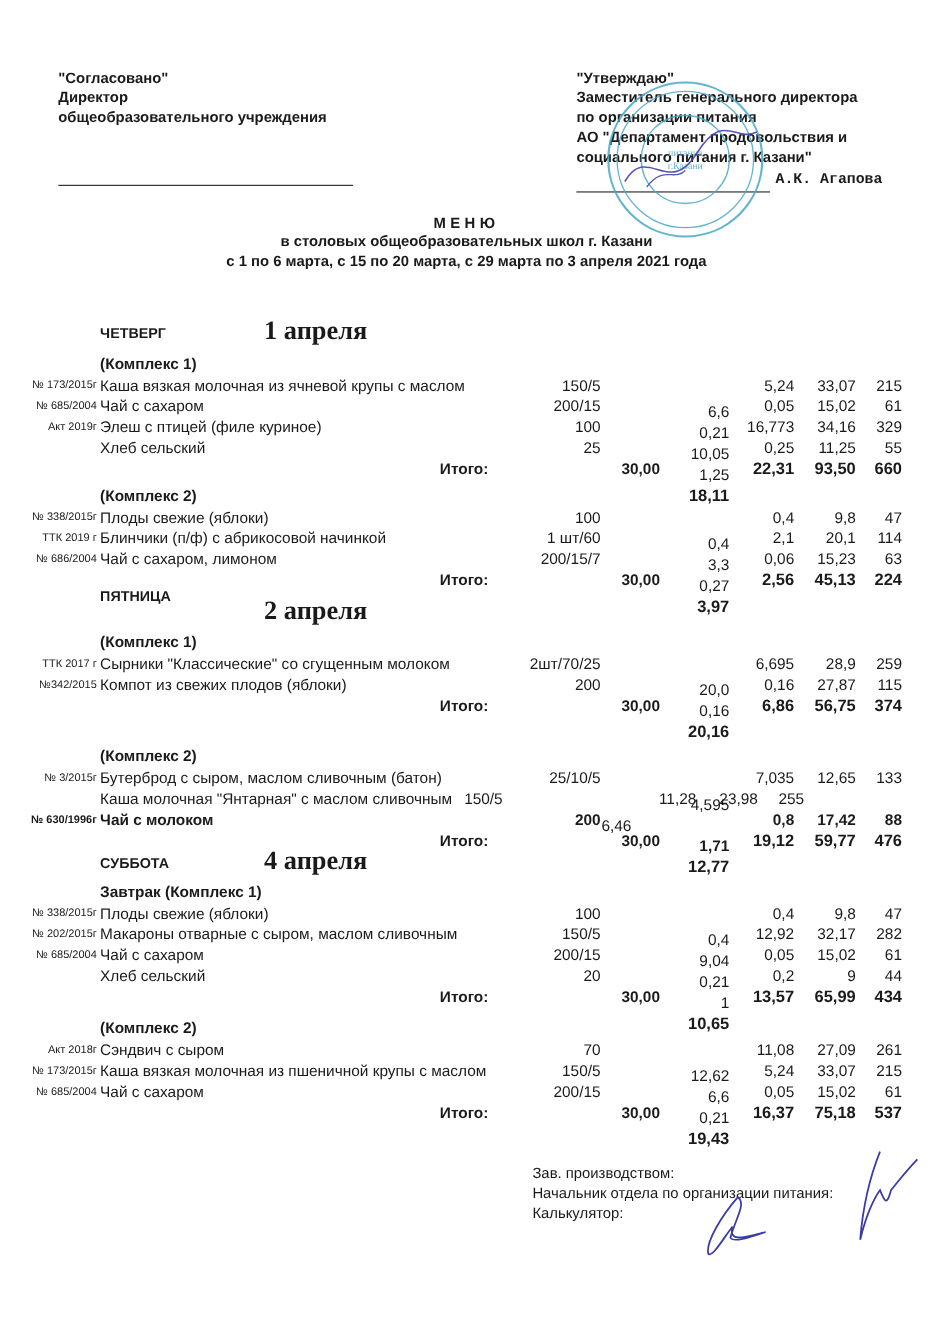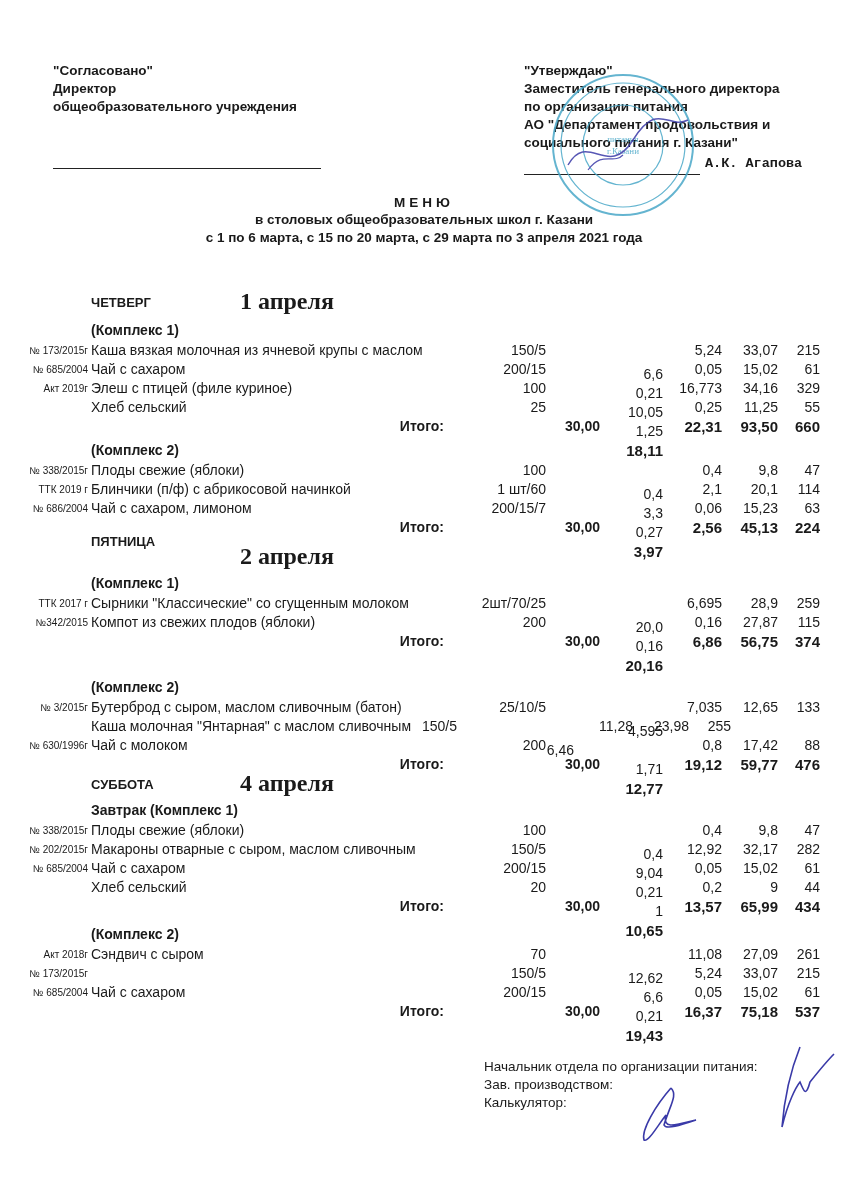--- a/index.html
+++ b/index.html
@@ -190,21 +190,21 @@
     </div>
     <div class="abs row" style="left: 0px; width: 759px; top: 717px;">
       <span class="code">№ 305/2004г</span>
       <span class="name">Каша молочная "Янтарная" с маслом сливочным</span>
       <span class="c c-portion">150/5</span>
       <span class="c c-p">6,46</span>
       <span class="c c-f">11,28</span>
       <span class="c c-u">23,98</span>
       <span class="c c-k">255</span>
     </div>
-    <div class="abs row" style="left: 0px; width: 848px; top: 736px;">
+    <div class="abs row" style="left: 0px; width: 848px; top: 736px; font-weight: bold;">
       <span class="code">№ 630/1996г</span>
       <span class="name">Чай с молоком</span>
       <span class="c c-portion">200</span>
       <span class="c c-p">1,71</span>
       <span class="c c-f">0,8</span>
       <span class="c c-u">17,42</span>
       <span class="c c-k">88</span>
     </div>
     <div class="abs row total" style="left: 0px; width: 848px; top: 755px;">
       <span class="total-label">Итого:</span>
@@ -266,20 +266,21 @@
       <span class="code">Акт 2018г</span>
       <span class="name">Сэндвич с сыром</span>
       <span class="c c-portion">70</span>
       <span class="c c-p">12,62</span>
       <span class="c c-f">11,08</span>
       <span class="c c-u">27,09</span>
       <span class="c c-k">261</span>
     </div>
     <div class="abs row" style="left: 0px; width: 848px; top: 964px;">
       <span class="code">№ 173/2015г</span>
+      <span class="name">Каша вязкая молочная из пшеничной крупы с маслом</span>
       <span class="c c-portion">150/5</span>
       <span class="c c-p">6,6</span>
       <span class="c c-f">5,24</span>
       <span class="c c-u">33,07</span>
       <span class="c c-k">215</span>
     </div>
     <div class="abs row" style="left: 0px; width: 848px; top: 983px;">
       <span class="code">№ 685/2004</span>
       <span class="name">Чай с сахаром</span>
       <span class="c c-portion">200/15</span>
@@ -292,22 +293,22 @@
       <span class="total-label">Итого:</span>
       <span class="c c-price">30,00</span>
       <span class="c c-p">19,43</span>
       <span class="c c-f">16,37</span>
       <span class="c c-u">75,18</span>
       <span class="c c-k">537</span>
     </div>
   </div>
 
 <div class="abs footer" style="left:484px; top:1058px;">
+  <div>Зав. производством:</div>
   <div>Начальник отдела по организации питания:</div>
-  <div>Зав. производством:</div>
   <div>Калькулятор:</div>
 </div>
 <svg class="abs" style="left:778px; top:1042px;" width="60" height="90" viewBox="0 0 60 90">
   <path d="M22 5 C 12 30, 6 60, 4 85 M4 85 C 10 60, 18 45, 22 40 C 26 50, 28 55, 32 40 C 40 30, 48 20, 56 12" fill="none" stroke="#3a3aa8" stroke-width="1.6"></path>
 </svg>
 <svg class="abs" style="left:636px; top:1085px;" width="80" height="60" viewBox="0 0 80 60">
   <path d="M35 3 C 20 20, 5 45, 8 55 C 12 58, 22 40, 30 30 C 26 45, 40 40, 60 35 C 45 40, 30 45, 28 40 C 34 20, 42 10, 35 3" fill="none" stroke="#3a3aa8" stroke-width="1.6"></path>
 </svg>
 
 </body></html>

